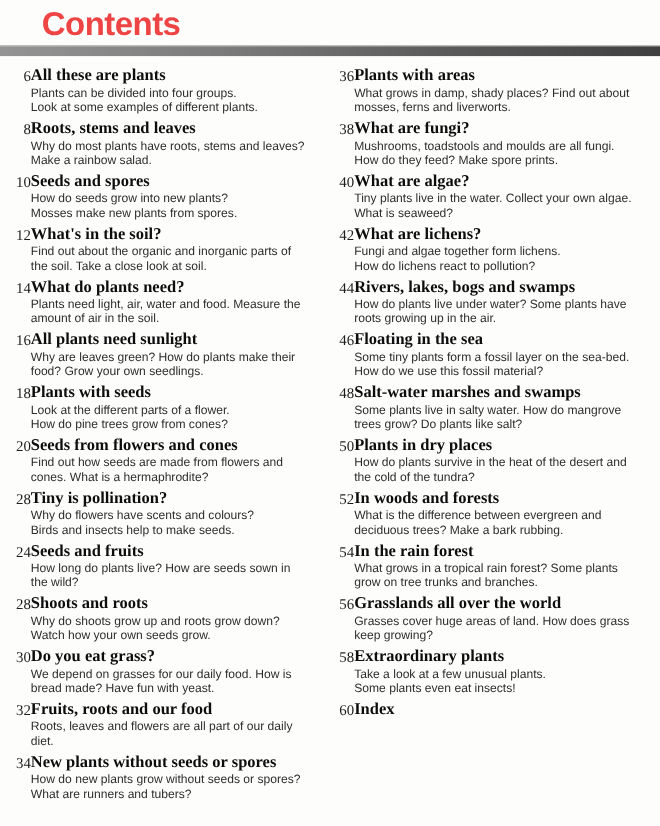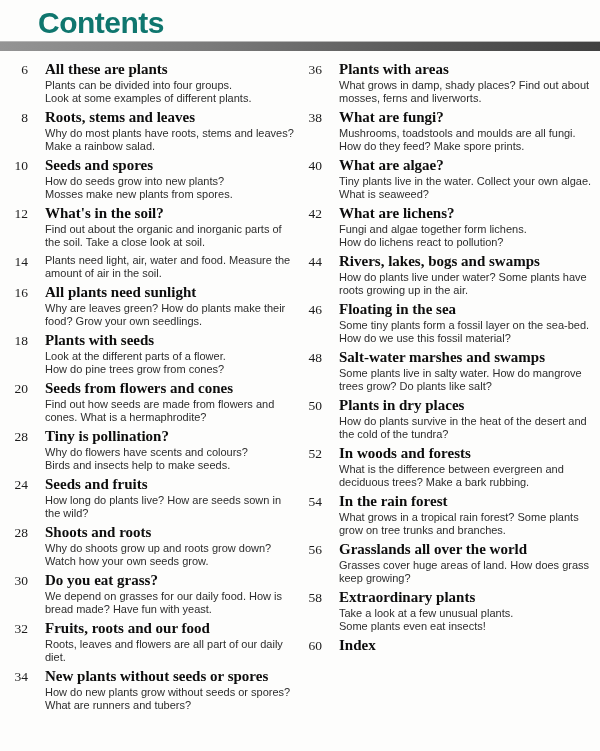--- a/index.html
+++ b/index.html
@@ -9,38 +9,38 @@
     font-family:"Liberation Sans", sans-serif;
     overflow:hidden;
   }
   .page { width:600px; height:751px; position:relative; }
   .page-title {
     margin:6px 0 0 38px;
     font-family:"Liberation Sans", sans-serif;
     font-weight:bold;
     font-size:30px; line-height:33px;
     letter-spacing:-0.5px;
-    color:#0f766e;
+    color:#ef4444;
   }
   .header-rule {
     height:9px; width:600px; margin-top:2px;
     background:linear-gradient(to right, #949494 0%, #7a7a7a 35%, #585858 70%, #404040 100%);
     border-top:1px solid #b5b5b5;
   }
   .content { display:flex; padding:10px 2px 0 6px; }
   .col { width:294px; flex:none; }
   .col-right { width:294px; margin-left:0; }
   .entry { display:flex; margin-bottom:4px; }
   .num {
     flex:none; width:22px; text-align:right;
     font-family:"Liberation Serif", serif;
     font-size:13.5px; line-height:17px;
     color:#1c1c1c;
   }
-  .body { flex:1; min-width:0; margin-left:17px; }
+  .body { flex:1; min-width:0; margin-left:0; }
   .title {
     font-family:"Liberation Serif", serif;
     font-weight:bold;
     font-size:15px; line-height:17px;
     color:#0d0d0d;
   }
   .desc {
     font-family:"Liberation Sans", sans-serif;
     font-size:11px; line-height:13px;
     color:#2d2d2d;
@@ -88,20 +88,21 @@
     <div class="body">
       <div class="title">What's in the soil?</div>
       <div class="desc">Find out about the organic and inorganic parts of
 the soil. Take a close look at soil.</div>
     </div>
   </div>
 
   <div class="entry">
     <div class="num">14</div>
     <div class="body">
+      <div class="title">What do plants need?</div>
       <div class="desc">Plants need light, air, water and food. Measure the
 amount of air in the soil.</div>
     </div>
   </div>
 
   <div class="entry">
     <div class="num">16</div>
     <div class="body">
       <div class="title">All plants need sunlight</div>
       <div class="desc">Why are leaves green? How do plants make their

